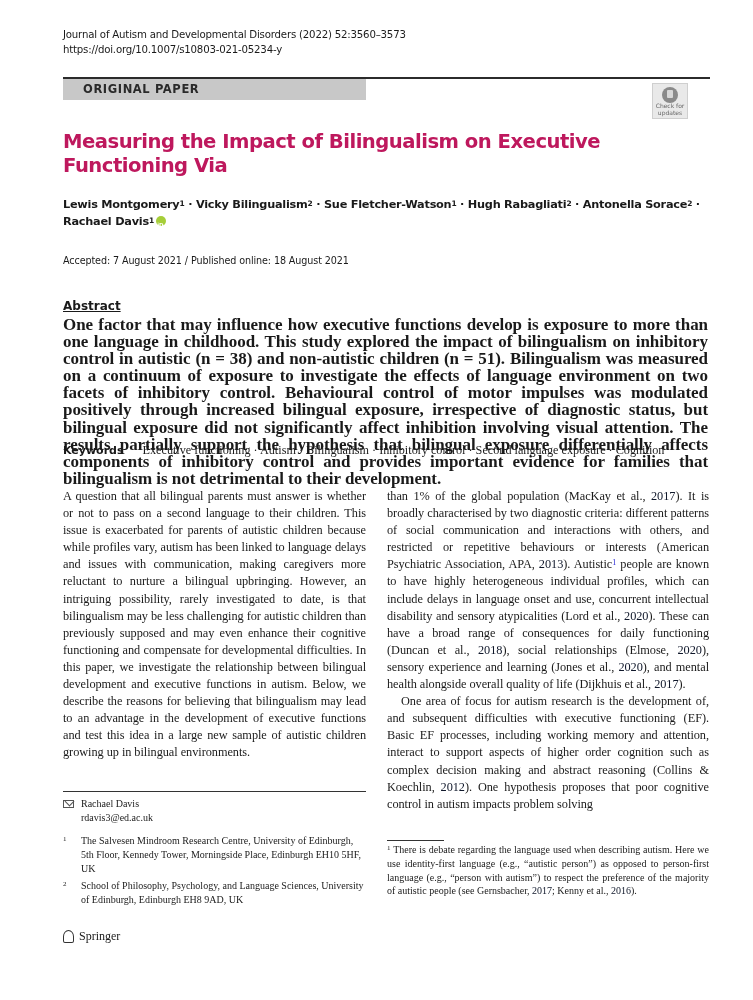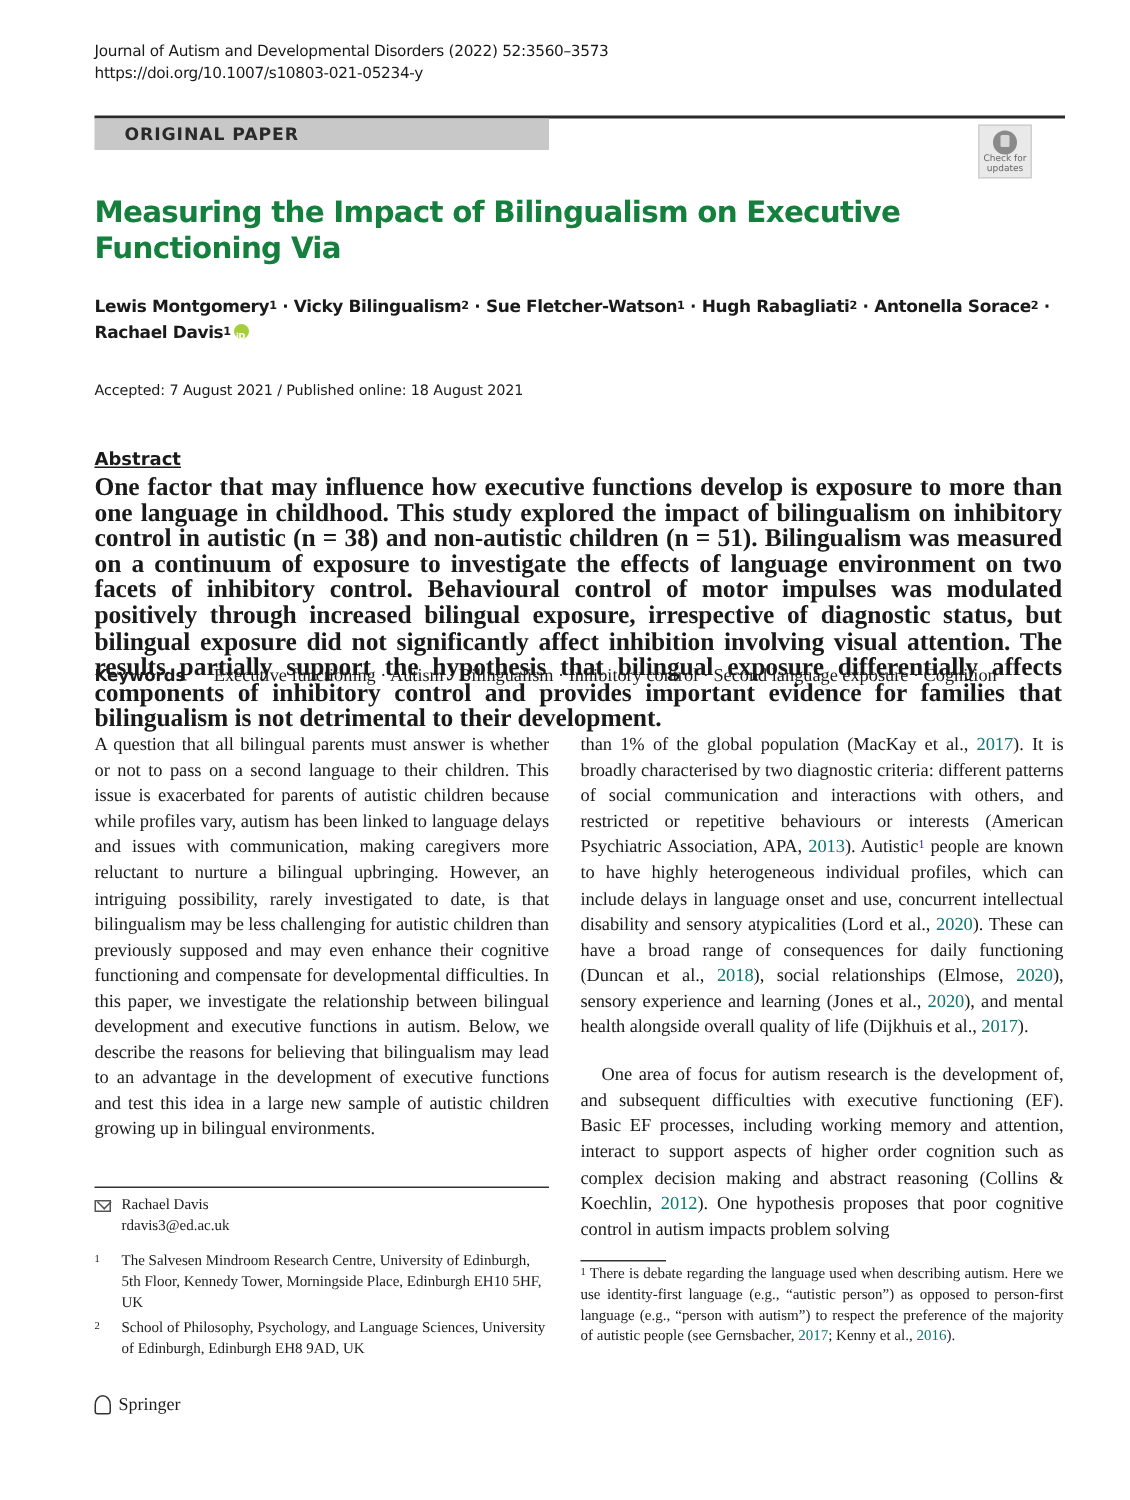--- a/index.html
+++ b/index.html
@@ -11,40 +11,40 @@
   #journal-line { left:63px; top:27px; font-size:10.2px; line-height:15px; letter-spacing:-0.2px; }
   #top-rule { left:63px; top:77px; width:647px; height:2px; background:#2b2b2b; }
   #orig-banner { left:63px; top:79px; width:303px; height:21px; background:#c8c8c8; }
   #orig-banner span { position:absolute; left:20px; top:3px; font-size:11.5px; font-weight:bold; letter-spacing:0.6px; color:#2a2a2a; }
 
   #check-updates { left:652px; top:83px; width:36px; height:36px; background:#e9e9e9; border:1px solid #cfcfcf; box-sizing:border-box; text-align:center; }
   #check-updates .circ { width:16px; height:16px; border-radius:50%; background:#8a8a8a; margin:3px auto 0; position:relative; }
   #check-updates .circ::after { content:""; position:absolute; left:5px; top:3px; width:6px; height:8px; background:#d8d8d8; border-radius:1px; }
   #check-updates .lbl { font-size:6px; line-height:6.5px; color:#666; }
 
-  #title { left:63px; top:130px; width:640px; font-size:19.6px; line-height:24px; font-weight:bold; letter-spacing:-0.5px; color:#15803d; }
+  #title { left:63px; top:130px; width:640px; font-size:19.6px; line-height:24px; font-weight:bold; letter-spacing:-0.5px; color:#be185d; }
   #authors { left:63px; top:196px; width:650px; font-size:11.3px; line-height:17px; font-weight:bold; letter-spacing:-0.25px; }
   #authors sup { font-size:7.5px; vertical-align:top; position:relative; top:-1px; }
   .orcid { display:inline-block; width:10px; height:10px; border-radius:50%; background:#a6ce39; vertical-align:middle; margin-left:2px; position:relative; top:-1px; }
   .orcid::after { content:"iD"; position:absolute; left:1.5px; top:1px; font-size:5.5px; color:#fff; font-weight:bold; }
 
   #dates { left:63px; top:254px; font-size:9.6px; line-height:13.5px; letter-spacing:-0.1px; }
 
   #abstract-head { left:63px; top:299px; font-size:12px; font-weight:bold;text-decoration:underline; }
   #abstract-body { left:63px; top:316px; width:645px; font-size:17px; line-height:17.1px; text-align:justify; letter-spacing:-0.05px;font-weight:bold; }
 
   #keywords { left:63px; top:442px; width:650px; font-size:12.2px; line-height:16px; }
   #keywords .kwlabel { font-family:"DejaVu Sans","Liberation Sans",sans-serif; font-weight:bold; font-size:11px; margin-right:19px; }
 
   .col { font-size:12.3px; line-height:17.1px; text-align:justify; letter-spacing:-0.05px; }
   .col p { margin:0; }
-  .col p.indent { text-indent:14px;margin-top:15px; }
+  .col p.indent { text-indent:14px; }
   #col-left { left:63px; top:488px; width:303px; }
   #col-right { left:387px; top:488px; width:322px; }
-  .cite { color:#0f766e; }
+  .cite { color:#0f172a; }
   .col sup { font-size:8px; color:#2323d4; vertical-align:top; position:relative; top:-2px; }
 
   #left-rule { left:63px; top:791px; width:303px; height:1px; background:#333; }
   #corresp { left:63px; top:797px; width:303px; font-size:10px; line-height:14px; }
   .mail-icon { position:absolute; left:0; top:3px; width:11px; height:8px; border:1px solid #555; box-sizing:border-box; }
   .mail-icon::before { content:""; position:absolute; left:1px; top:-3px; width:6px; height:6px; border-right:1px solid #555; border-bottom:1px solid #555; transform:rotate(45deg); transform-origin:center; left:1.5px; }
   .fn-text { margin-left:18px; }
   .aff { position:absolute; left:0; width:303px; font-size:10px; line-height:14px; }
   .aff .num { position:absolute; left:0; top:-2px; font-size:7px; }
   #aff1 { top:37px; }

